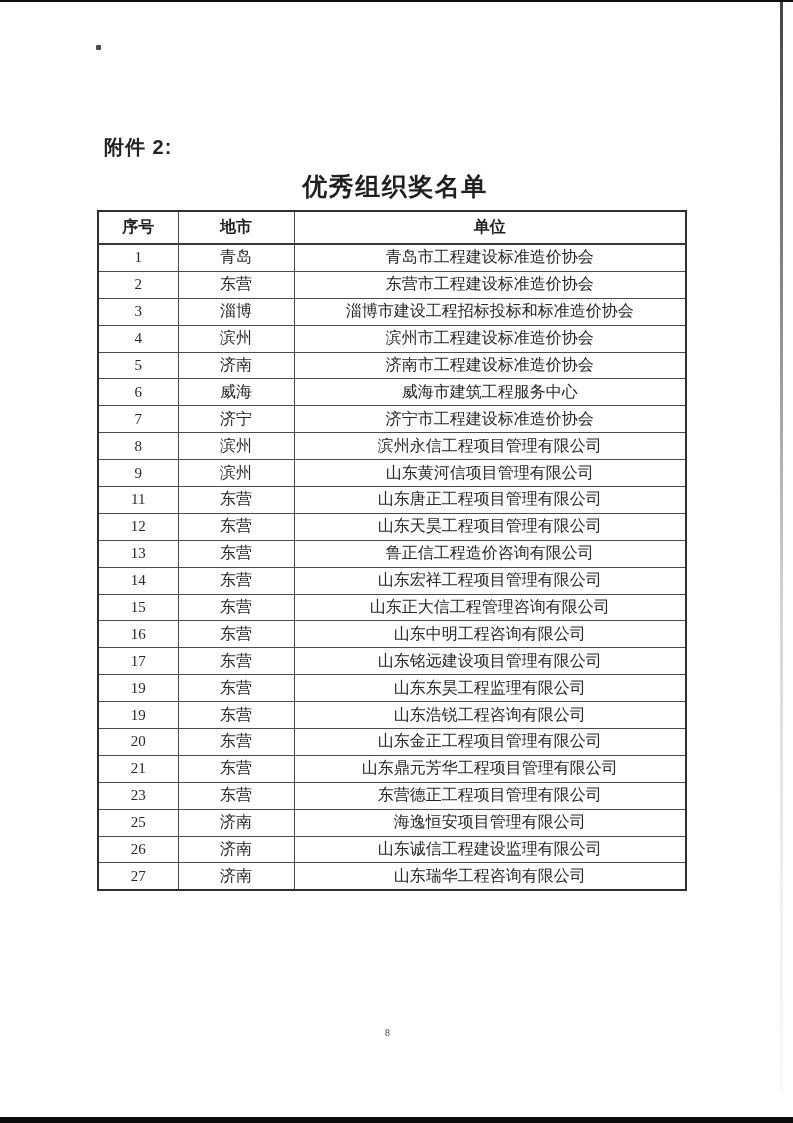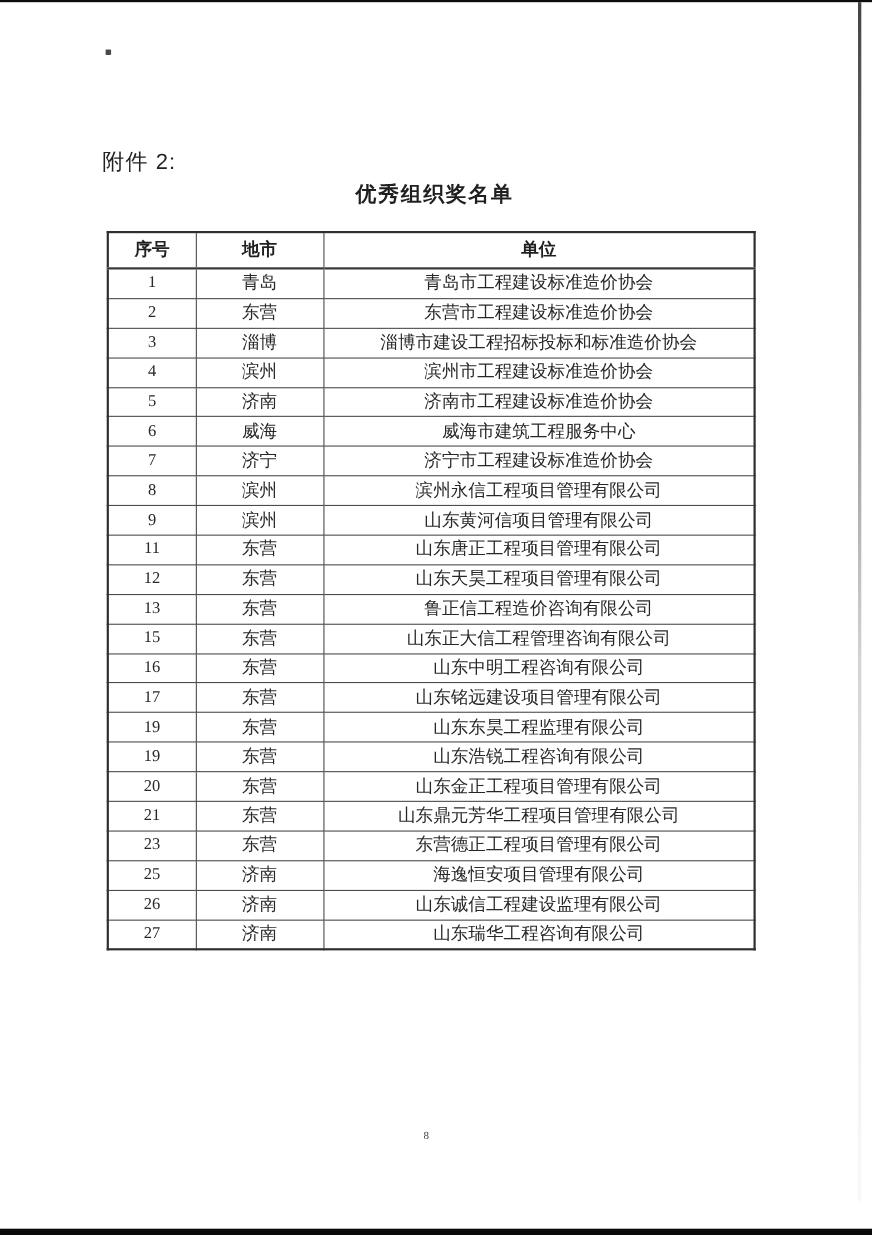--- a/index.html
+++ b/index.html
@@ -44,35 +44,35 @@
     position: absolute;
     left: 96px; top: 45px;
     width: 5px; height: 5px;
     background: #4a4a4a;
     border-radius: 1px;
   }
 
   
   .attachment-label {
     position: absolute;
-    left: 93px; top: 134px;
+    left: 104px; top: 134px;
     font-family: "Liberation Sans", sans-serif;
     font-size: 20px;
-    font-weight: 400;
+    font-weight: 700;
     letter-spacing: 1px;
     color: #222222;
   }
   .doc-title {
     position: absolute;
-    left: 0; top: 164px;
+    left: 0; top: 170px;
     width: 790px;
     margin: 0;
     text-align: center;
     font-family: "Liberation Sans", sans-serif;
-    font-size: 19px;
+    font-size: 25px;
     font-weight: bold;
     letter-spacing: 1.5px;
     color: #1f1f1f;
   }
 
   
   table.award-table {
     position: absolute;
     left: 97px; top: 210px;
     width: 588px;
@@ -205,20 +205,25 @@
       <td class="cell-no">12</td>
       <td class="cell-city">东营</td>
       <td class="cell-unit">山东天昊工程项目管理有限公司</td>
     </tr>
       <tr>
       <td class="cell-no">13</td>
       <td class="cell-city">东营</td>
       <td class="cell-unit">鲁正信工程造价咨询有限公司</td>
     </tr>
       <tr>
+      <td class="cell-no">14</td>
+      <td class="cell-city">东营</td>
+      <td class="cell-unit">山东宏祥工程项目管理有限公司</td>
+    </tr>
+      <tr>
       <td class="cell-no">15</td>
       <td class="cell-city">东营</td>
       <td class="cell-unit">山东正大信工程管理咨询有限公司</td>
     </tr>
       <tr>
       <td class="cell-no">16</td>
       <td class="cell-city">东营</td>
       <td class="cell-unit">山东中明工程咨询有限公司</td>
     </tr>
       <tr>

